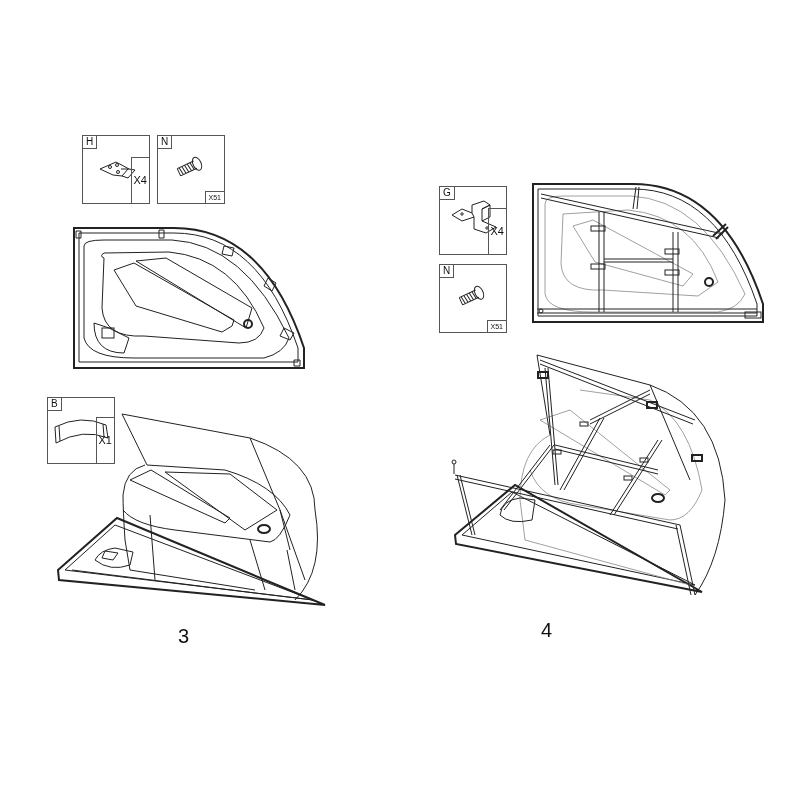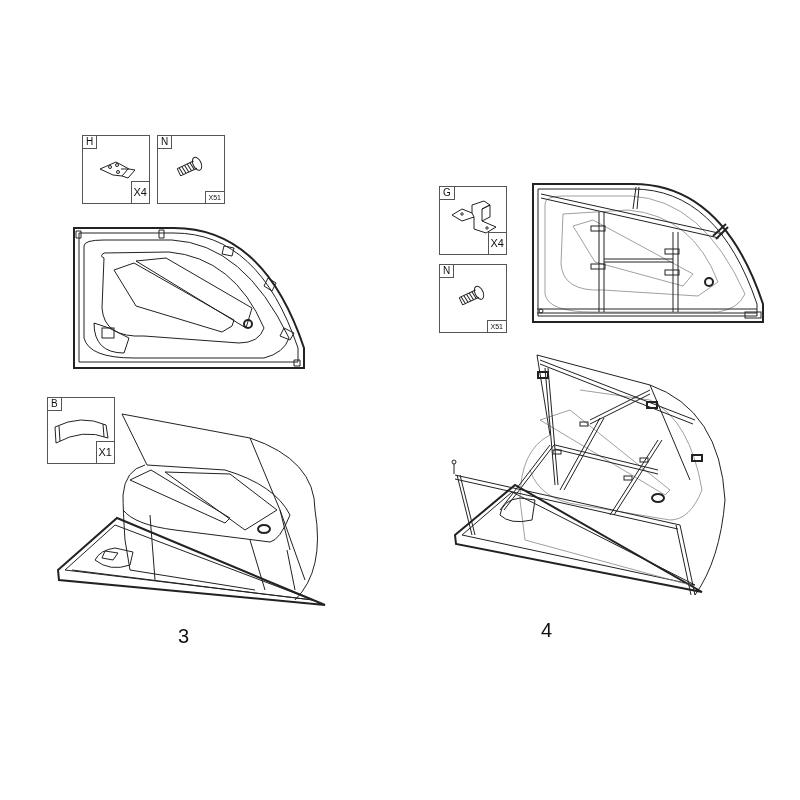--- a/index.html
+++ b/index.html
@@ -1,19 +1,19 @@
 <!DOCTYPE html>
 <html><head>
 <meta charset="utf-8">
 <style>
   html,body{margin:0;padding:0;background:#fff;}
   body{width:800px;height:800px;position:relative;overflow:hidden;font-family:"Liberation Sans",sans-serif;color:#111;}
   .part-box{position:absolute;border:1px solid #555;background:#fff;box-sizing:border-box;}
   .part-letter{position:absolute;left:0;top:0;border-right:1px solid #555;border-bottom:1px solid #555;font-size:10px;line-height:12px;padding:0 3px;}
-  .part-qty{position:absolute;right:0;bottom:0;border-left:1px solid #555;border-top:1px solid #555;font-size:11px;line-height:13px;padding:4px 2px;}
+  .part-qty{position:absolute;right:0;bottom:0;border-left:1px solid #555;border-top:1px solid #555;font-size:11px;line-height:13px;padding:16px 2px;}
   .part-qty.small{font-size:7px;line-height:11px;padding:0 3px;}
   .step-num{position:absolute;font-size:20px;font-weight:normal;}
   svg{position:absolute;overflow:visible;}
   svg .l{fill:none;stroke:#222;stroke-width:1;}
   svg .t{fill:none;stroke:#222;stroke-width:2;}
   svg .g{fill:none;stroke:#888;stroke-width:0.8;}
   svg .w{fill:#fff;stroke:#222;stroke-width:1;}
 </style>
 </head>
 <body>

